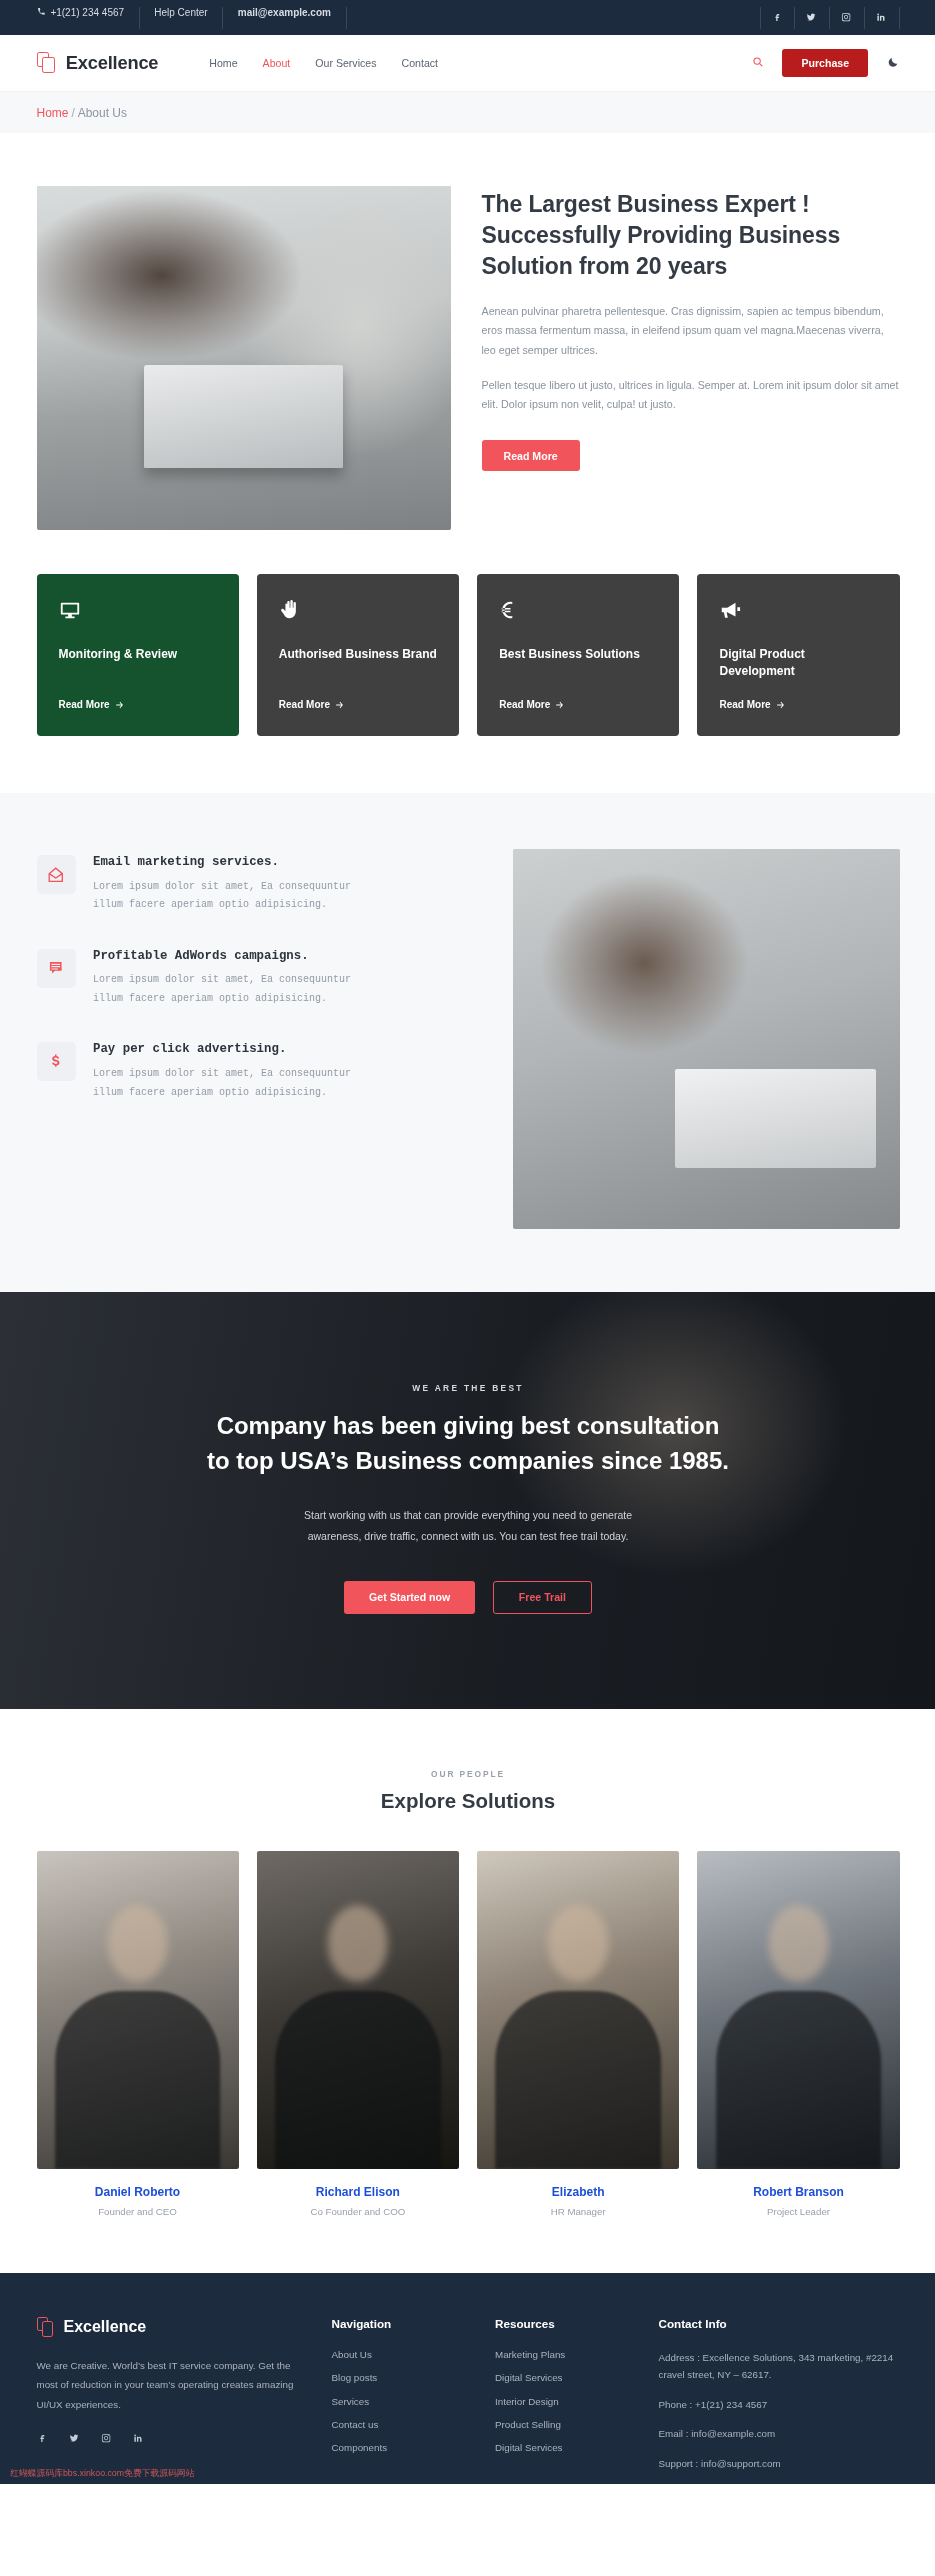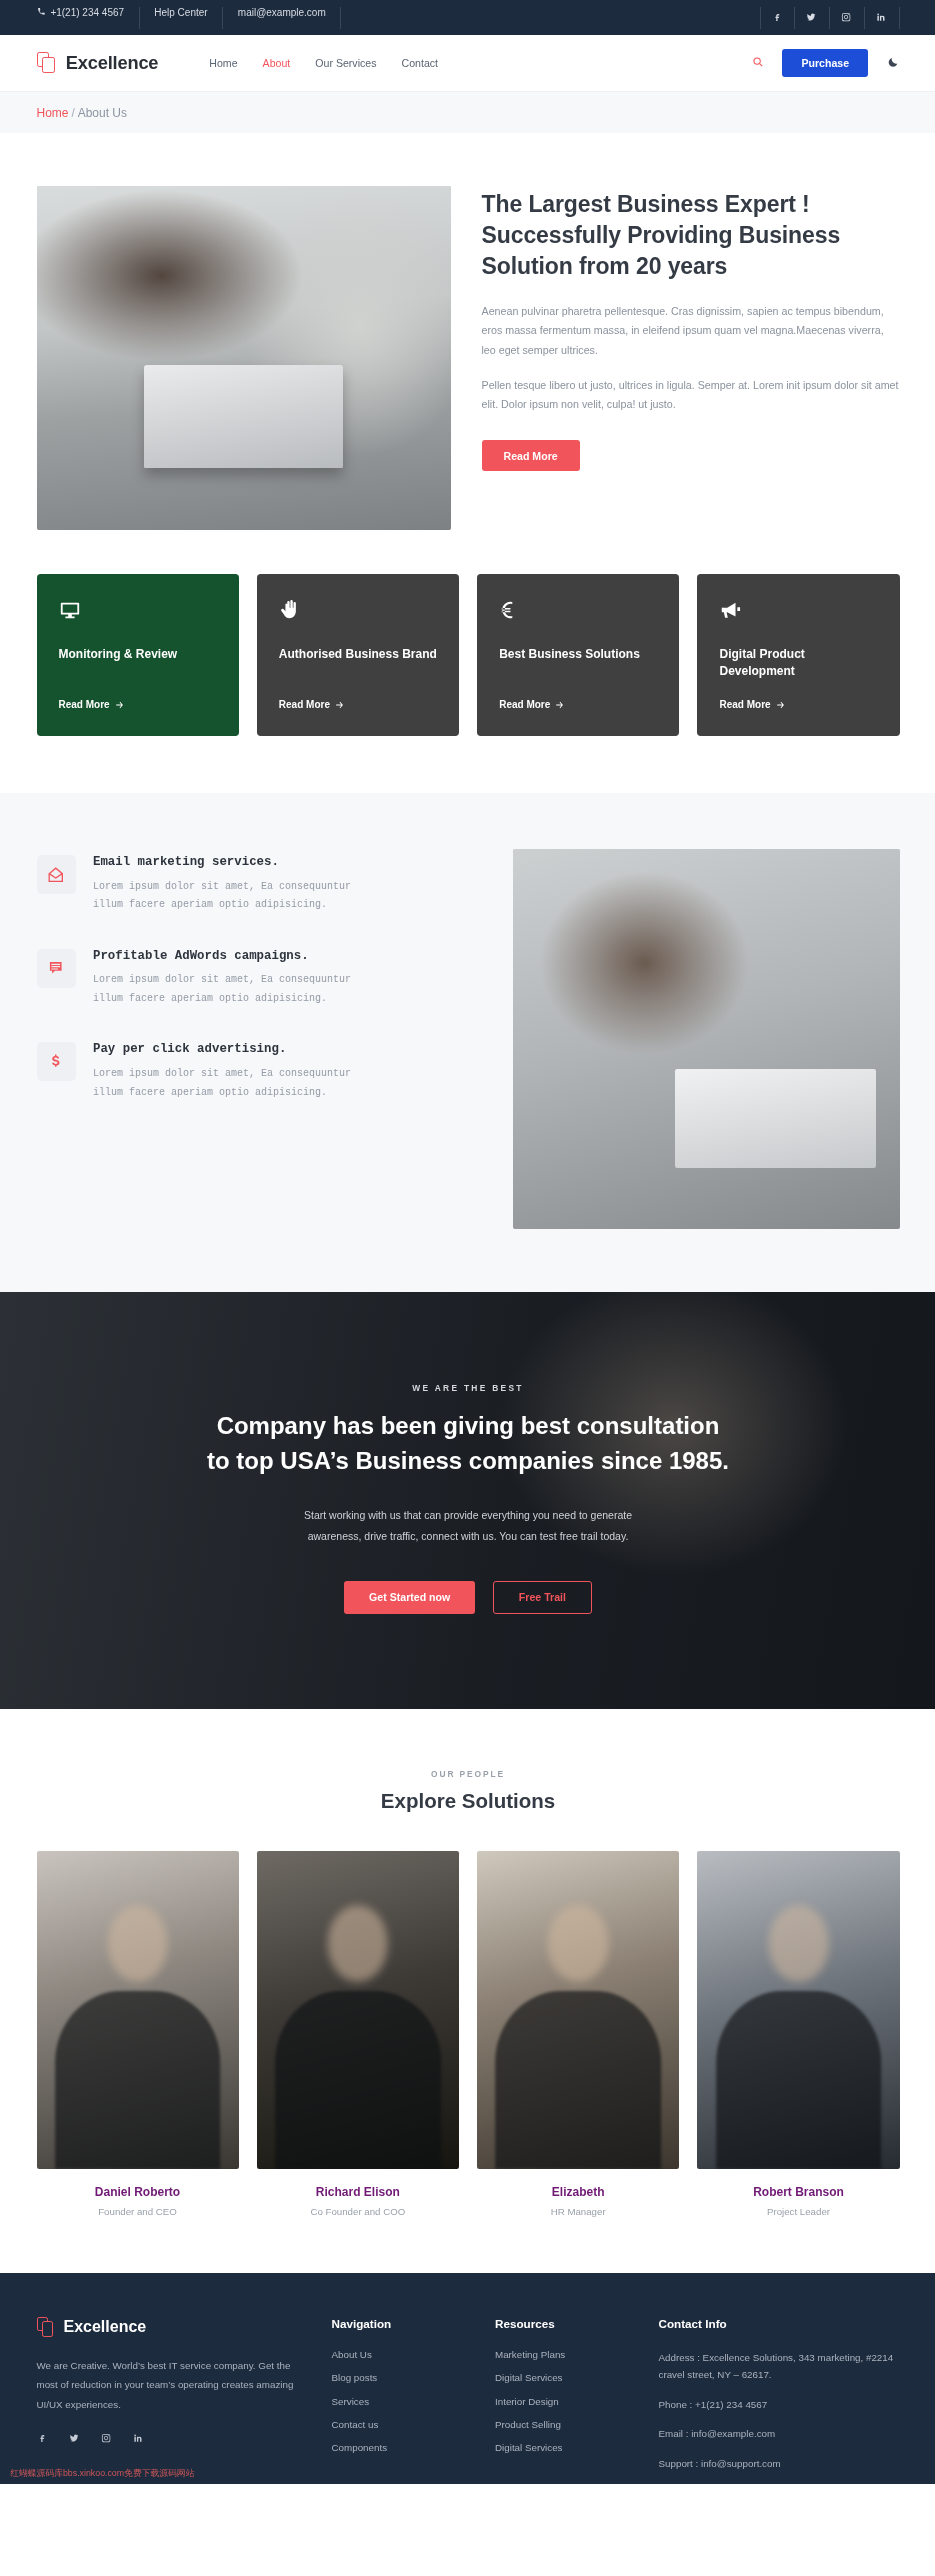--- a/index.html
+++ b/index.html
@@ -12,42 +12,42 @@
   .wrap{width:936px;margin:0 auto;position:relative;overflow:hidden;}
   .container{width:863px;margin:0 auto;}
 
   
   .topbar{background:#1d2b3e;height:35px;display:flex;align-items:center;}
   .topbar .container{display:flex;align-items:center;justify-content:space-between;height:35px;}
   .tb-left{display:flex;align-items:center;height:35px;}
   .tb-item{color:#d8dde5;font-size:10px;padding:0 14.6px;height:22px;display:flex;align-items:flex-start;
     border-right:0.7px solid #3a4758;white-space:nowrap;}
   .tb-item:first-child{padding-left:0;display:flex;gap:5.1px;}
-  .tb-item:last-child{border-right:0.7px solid #3a4758;}
+  .tb-item:last-child{border-right:0.7px solid #3a4758;font-weight:bold;}
   .tb-right{display:flex;align-items:center;height:35px;}
   .tb-soc{width:35px;height:22px;display:flex;align-items:center;justify-content:center;
     border-right:0.7px solid #3a4758;color:#d8dde5;}
   .tb-soc:first-child{border-left:0.7px solid #3a4758;}
   .tb-soc svg{width:10.2px;height:10.2px;fill:#d8dde5;}
   .ph-ico{width:8.8px;height:8.8px;fill:#d8dde5;display:block;}
 
   
   .header{background:#fff;height:56px;display:flex;align-items:center;}
   .header .container{display:flex;align-items:center;justify-content:space-between;}
   .brand{display:flex;align-items:center;gap:8.8px;}
   .logo-mark{position:relative;width:20.5px;height:22px;flex:none;}
   .logo-mark .b1{position:absolute;left:0;top:0;width:12.4px;height:15.4px;border:1.5px solid #f2545b;border-radius:2.2px;}
   .logo-mark .b2{position:absolute;left:5.8px;top:5.1px;width:12.4px;height:16px;border:1.5px solid #f2545b;border-radius:2.2px;background:#fff;}
   .brand-name{font-size:18.3px;font-weight:bold;color:#2b2f36;letter-spacing:-0.2px;}
   .nav{display:flex;align-items:center;gap:25px;margin-left:51px;flex:1;}
   .nav a{font-size:10.6px;color:#5a6472;text-decoration:none;}
   .nav a.active{color:#f2545b;}
   .hdr-right{display:flex;align-items:center;gap:19px;}
   .search-ico svg{width:11.7px;height:11.7px;stroke:#f2545b;fill:none;stroke-width:2.2;}
-  .btn-purchase{background:#1d4ed8;color:#fff;border:none;border-radius:2.9px;
+  .btn-purchase{background:#b91c1c;color:#fff;border:none;border-radius:2.9px;
     padding:8px 19px;font-size:10.6px;font-weight:bold;cursor:pointer;font-family:inherit;}
   .moon svg{width:12.4px;height:12.4px;fill:#3c4654;}
 
   
   .crumb-bar{background:#f6f8fa;height:42px;display:flex;align-items:center;border-top:0.7px solid #eef1f4;}
   .crumb{font-size:12px;color:#8d95a1;}
   .crumb a{color:#f2545b;text-decoration:none;}
   .crumb span.sep{margin:0 2.9px;color:#a6adb8;}
 
   
@@ -102,21 +102,21 @@
   .btn-trail{background:transparent;color:#f2545b;border:1.1px solid #f2545b;border-radius:2.9px;
     padding:9.5px 25px;font-size:10.6px;font-weight:bold;cursor:pointer;font-family:inherit;}
 
   
   .team{padding:60px 12px 56px;background:#fff;text-align:center;}
   .team-kicker{font-size:8.4px;letter-spacing:1.9px;color:#9aa1ab;font-weight:bold;}
   .team h2{font-size:20.5px;color:#343b45;font-weight:bold;margin-top:10.2px;}
   .team-grid{display:flex;gap:18.3px;margin-top:38px;}
   .member{flex:1;}
   .member-photo{width:100%;height:318px;border-radius:2.2px;overflow:hidden;background:#b6b9be;position:relative;}
-  .member-name{font-size:12px;font-weight:bold;color:#701a75;margin-top:16px;}
+  .member-name{font-size:12px;font-weight:bold;color:#1d4ed8;margin-top:16px;}
   .member-role{font-size:9.7px;color:#9aa1ab;margin-top:6.6px;}
 
   
   .footer{background:#1d2b3e;padding:44px 0 0;color:#b8bfca;}
   .footer .container{display:flex;gap:32px;}
   .f-brand{width:263px;flex:none;}
   .f-logo{display:flex;align-items:center;gap:8px;margin-bottom:19px;}
   .f-logo .lm{position:relative;width:19px;height:20.5px;}
   .f-logo .lm .b1{position:absolute;left:0;top:0;width:11.7px;height:14.6px;border:1.5px solid #f2545b;border-radius:2.2px;}
   .f-logo .lm .b2{position:absolute;left:5.1px;top:4.4px;width:11.7px;height:15.4px;border:1.5px solid #f2545b;border-radius:2.2px;background:#1d2b3e;}

